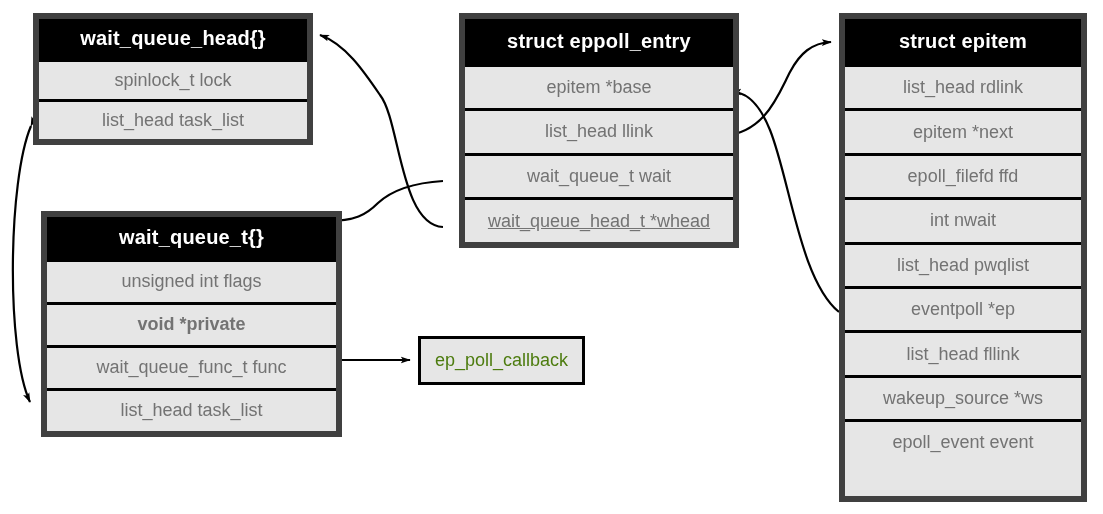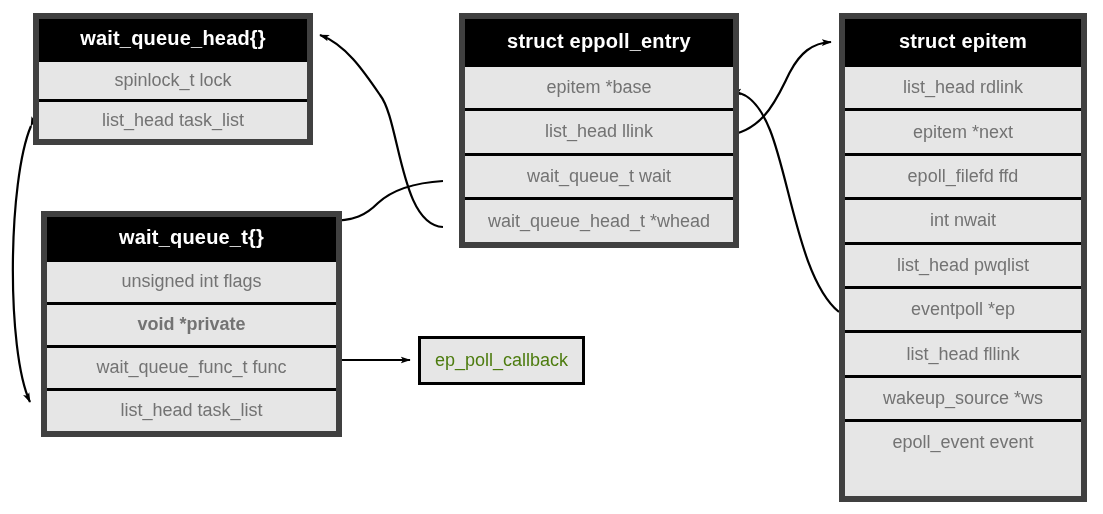--- a/index.html
+++ b/index.html
@@ -113,21 +113,21 @@
     <div class="struct-field" style="height:45px;font-weight:bold;">void *private</div>
     <div class="struct-field" style="height:45px;">wait_queue_func_t func</div>
     <div class="struct-field" style="height:45px;">list_head task_list</div>
   </div>
 
   <div class="struct-box" style="left:443px; top:13px; width:280px; height:235px;margin-left:16px;">
     <div class="struct-title" style="height:46px;">struct eppoll_entry</div>
     <div class="struct-field" style="height:46px;">epitem *base</div>
     <div class="struct-field" style="height:46px;">list_head llink</div>
     <div class="struct-field" style="height:46px;">wait_queue_t wait</div>
-    <div class="struct-field" style="height:46px;">wait_queue_head_t *whead</div>
+    <div class="struct-field" style="height:46px;text-decoration:underline;">wait_queue_head_t *whead</div>
   </div>
 
   <div class="struct-box" style="left:839px; top:13px; width:248px; height:489px;">
     <div class="struct-title" style="height:45px;">struct epitem</div>
     <div class="struct-field" style="height:44.4px;">list_head rdlink</div>
     <div class="struct-field" style="height:44.4px;">epitem *next</div>
     <div class="struct-field" style="height:44.4px;">epoll_filefd ffd</div>
     <div class="struct-field" style="height:44.4px;">int nwait</div>
     <div class="struct-field" style="height:44.4px;">list_head pwqlist</div>
     <div class="struct-field" style="height:44.4px;">eventpoll *ep</div>

